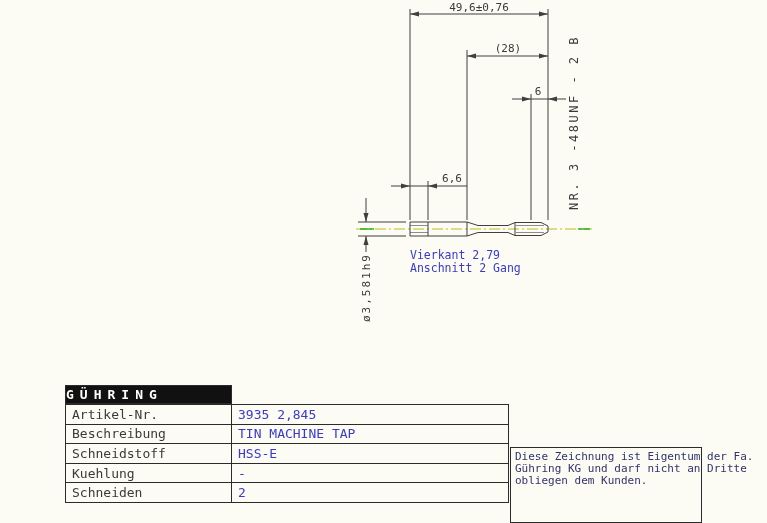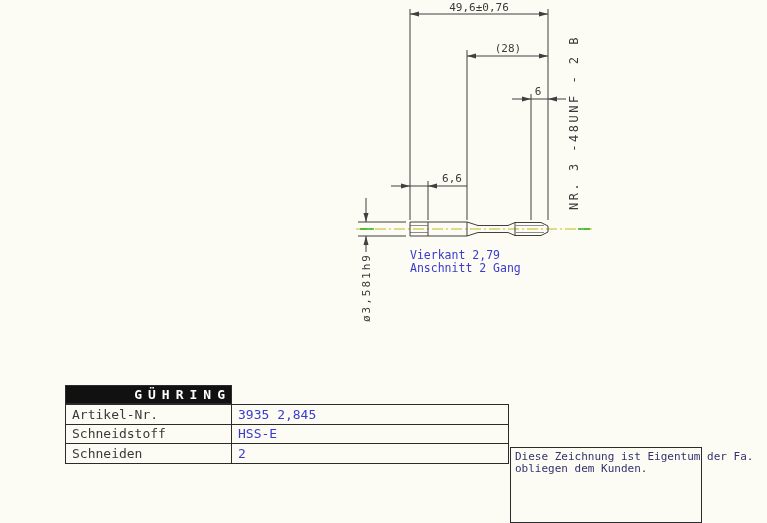--- a/index.html
+++ b/index.html
@@ -21,21 +21,21 @@
   .drawing text.dim{font-size:11px;}
   .drawing text.rot{font-size:12px;letter-spacing:2.5px;}
   .drawing text.rot-dia{font-size:11px;letter-spacing:2px;}
   .drawing text.note{font-size:11.5px;fill:var(--accent_blue,#3a3ace);}
 
   .title-block{position:absolute;left:65px;top:385px;}
   .logo-box{
     width:165px;height:17px;border:1px solid #2b2b2b;
     background:#111;color:#fff;
     font-weight:bold;font-size:13px;letter-spacing:6px;
-    text-align:right;line-height:17px;
+    text-align:left;line-height:17px;
   }
   table.spec-table{border-collapse:collapse;margin-top:0;}
   .spec-table td{
     border:1px solid #2b2b2b;height:18.6px;
     font-size:13px;padding:0 0 0 6px;white-space:nowrap;
   }
   .spec-table td.lbl{width:159px;color:#3a3a3a;}
   .spec-table td.val{width:270px;color:var(--accent_blue,#3a3ace);}
 
   .disclaimer{
@@ -109,27 +109,36 @@
 
 <div class="title-block">
   <div class="logo-box">GÜHRING</div>
   <table class="spec-table">
     <tbody>
       <tr>
         <td class="lbl">Artikel-Nr.</td>
         <td class="val">3935 2,845</td>
       </tr>
       <tr>
+        <td class="lbl">Beschreibung</td>
+        <td class="val">TIN MACHINE TAP</td>
+      </tr>
+      <tr>
         <td class="lbl">Schneidstoff</td>
         <td class="val">HSS-E</td>
+      </tr>
+      <tr>
+        <td class="lbl">Kuehlung</td>
+        <td class="val">-</td>
       </tr>
       <tr>
         <td class="lbl">Schneiden</td>
         <td class="val">2</td>
       </tr>
     </tbody>
   </table>
 </div>
 
 <div class="disclaimer">
   <div>Diese Zeichnung ist Eigentum der Fa.</div>
+  <div>Gühring KG und darf nicht an Dritte</div>
   <div>obliegen dem Kunden.</div>
 </div>
 
 </body></html>

